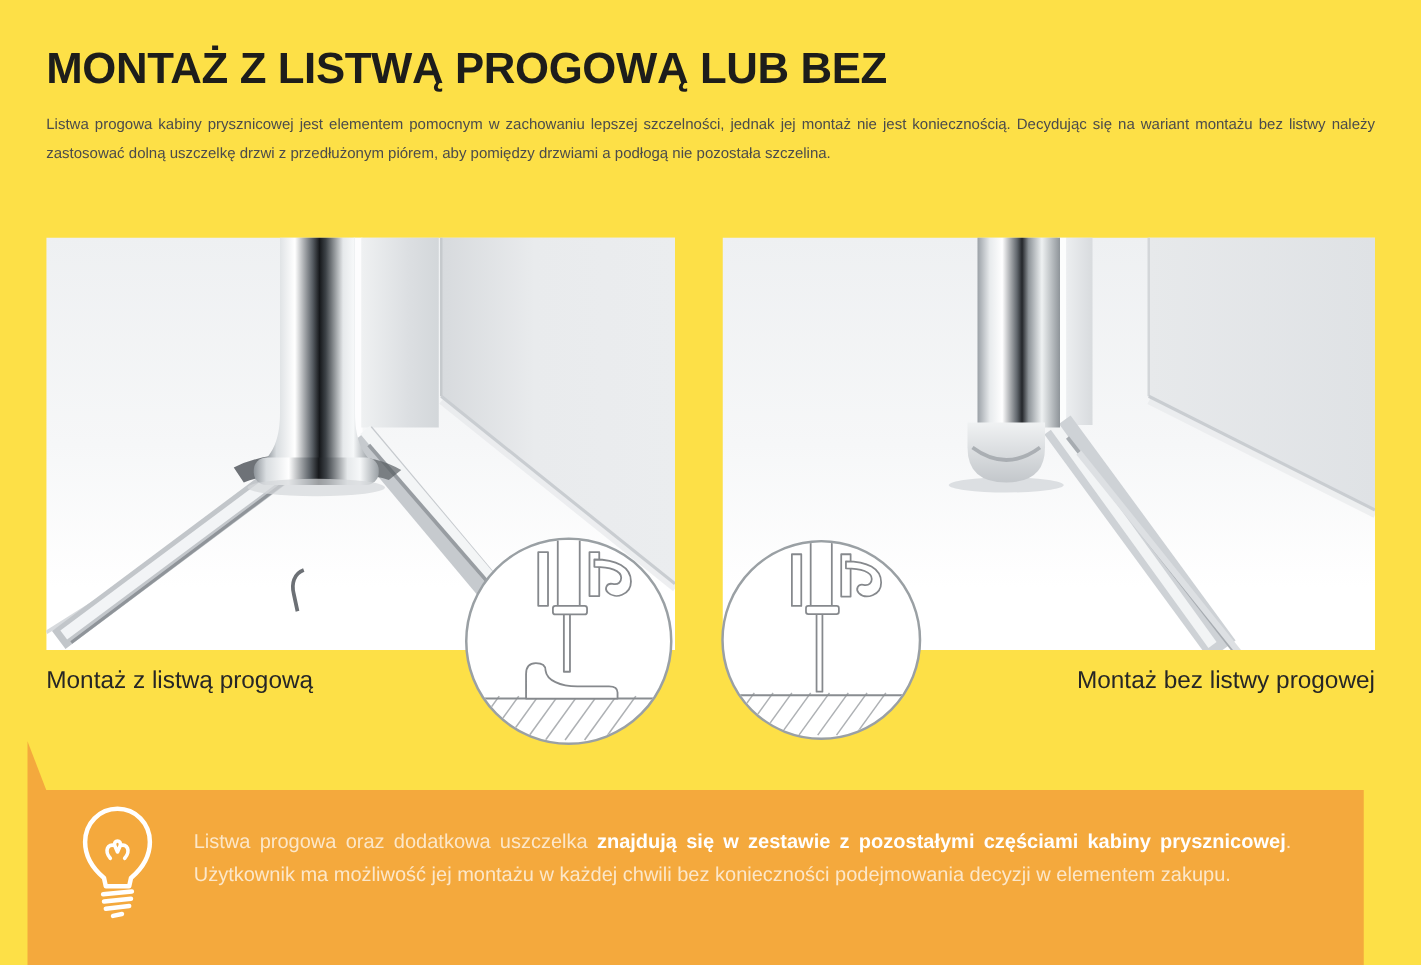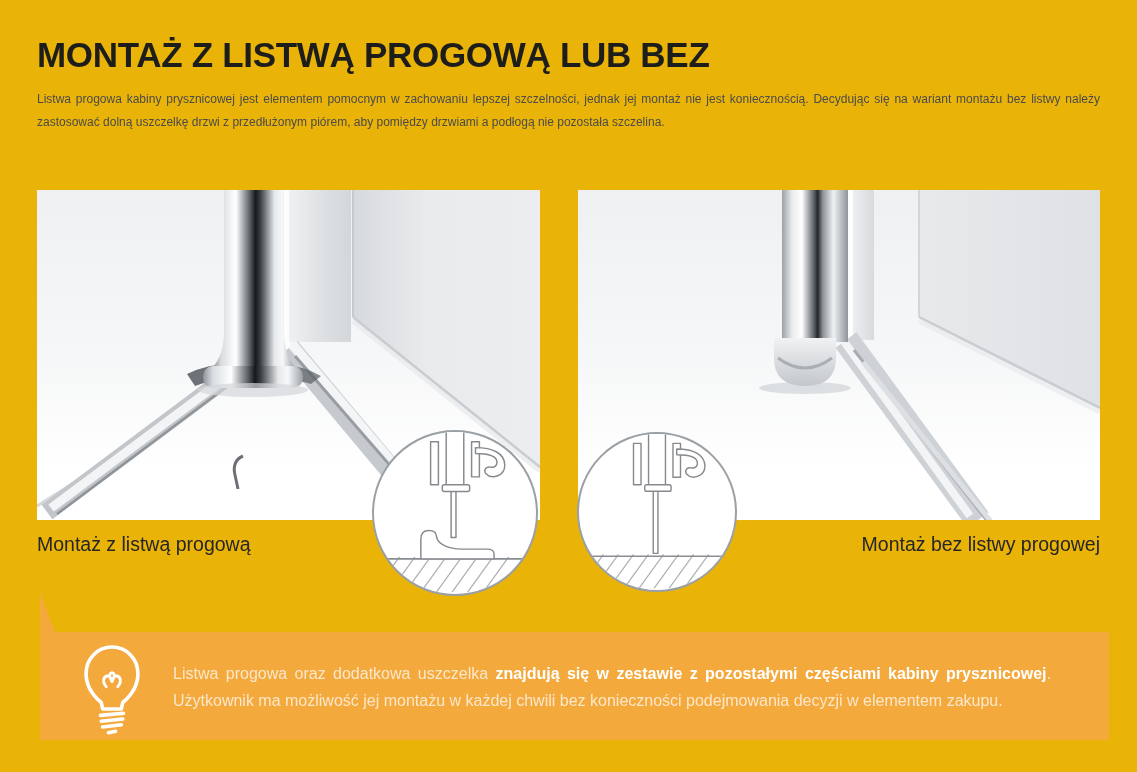--- a/index.html
+++ b/index.html
@@ -1,17 +1,17 @@
 <!DOCTYPE html>
 <html><head>
 <meta charset="utf-8">
 <style>
   html,body{margin:0;padding:0;background:#ffffff;}
   .canvas{
-    position:relative;width:1137px;height:772px;background:#eab308;overflow:hidden;
+    position:relative;width:1137px;height:772px;background:#fde047;overflow:hidden;
     font-family:"Liberation Sans","DejaVu Sans",sans-serif;
   }
   
   .page-title{
     position:absolute;left:37px;top:12px;width:1063px;
     font-size:35px;font-weight:800;letter-spacing:-0.3px;color:#1d1d1b;line-height:40px;
   }
   .intro{
     position:absolute;left:37px;top:76px;width:1063px;
     font-size:12px;line-height:23.3px;color:#4b4b4b;text-align:justify;
@@ -28,21 +28,21 @@
   }
   .figure.left .detail-circle{left:335px;top:240px;width:166px;height:166px;}
   .figure.right .detail-circle{left:-1px;top:242px;width:160px;height:160px;}
   .detail-circle svg{display:block;width:100%;height:100%;}
   
   .captions{position:absolute;left:37px;top:531px;width:1063px;height:26px;}
   .caption{position:absolute;top:0;font-size:19.5px;font-weight:400;color:#262626;line-height:26px;}
   .caption.left{left:0;}
   .caption.right{right:0;text-align:right;}
   
-  .tip-banner{position:absolute;left:40px;top:632px;width:1069px;height:108px;background:#F4A93D;}
+  .tip-banner{position:absolute;left:22px;top:632px;width:1069px;height:140px;background:#F4A93D;}
   .tip-spike{
     position:absolute;left:0;top:-39px;width:0;height:0;
     border-bottom:39px solid #F4A93D;border-right:15px solid transparent;
   }
   .tip-icon{position:absolute;left:36px;top:10px;width:72px;height:95px;}
   .tip-text{
     position:absolute;left:133px;top:28px;width:878px;
     font-size:16px;line-height:27px;color:rgba(255,255,255,0.72);
   }
   .tip-line1{text-align:justify;text-align-last:justify;}

